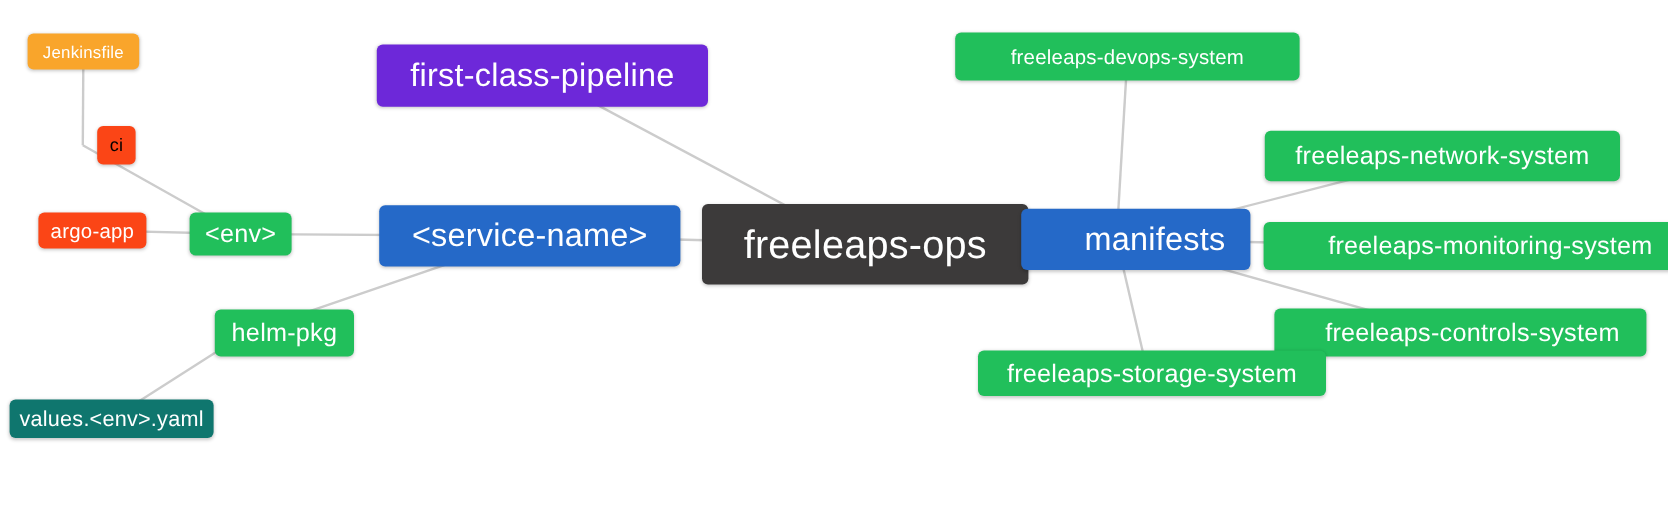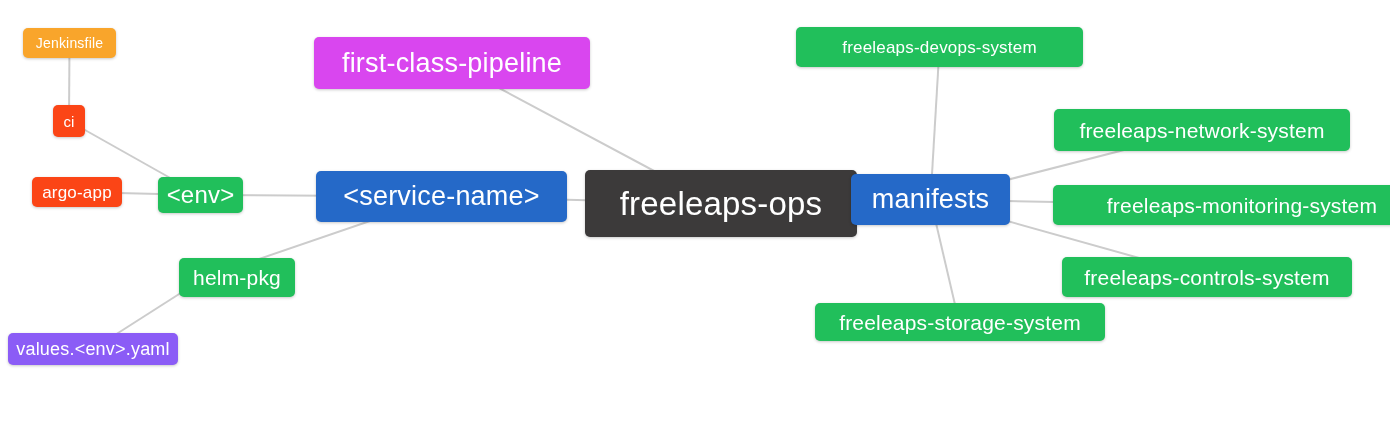--- a/index.html
+++ b/index.html
@@ -30,32 +30,32 @@
     box-shadow: 0 1px 3px rgba(0,0,0,0.22);
     white-space: nowrap;
     cursor: default;
     line-height: 1;
     letter-spacing: 0.2px;
   }
   
   .n-jenkinsfile { left:23px;  top:28px;  width:93px;  height:30px; font-size:14px; }
   .n-ci          { left:53px;  top:105px; width:32px;  height:32px; font-size:15px; }
   .n-argo        { left:32px;  top:177px; width:90px;  height:30px; font-size:17px; }
-  .n-env         { left:158px; top:177px; width:85px;  height:36px; font-size:24px; }
+  .n-env         { left:158px; top:177px; width:85px;  height:36px; font-size:21px; }
   .n-helm        { left:147px; top:258px; width:116px; height:39px; font-size:21px; }
   .n-values      { left:8px;   top:333px; width:170px; height:32px; font-size:18px; }
   .n-fcp         { left:314px; top:37px;  width:276px; height:52px; font-size:27px; }
   .n-svc         { left:316px; top:171px; width:251px; height:51px; font-size:27px; }
   .n-ops         { left:585px; top:170px; width:272px; height:67px; font-size:33px; }
-  .n-manifests   { left:851px; top:174px; width:159px; height:51px; font-size:27px; }
+  .n-manifests   { left:851px; top:174px; width:159px; height:51px; font-size:27px;padding-left:32px; }
   .n-devops      { left:796px; top:27px;  width:287px; height:40px; font-size:17px; }
   .n-network     { left:1054px;top:109px; width:296px; height:42px; font-size:21px; }
   .n-monitoring  { left:1053px;top:185px; width:378px; height:40px; font-size:21px; }
   .n-controls    { left:1062px;top:257px; width:290px; height:40px; font-size:21px; }
-  .n-storage     { left:815px; top:303px; width:290px; height:38px; font-size:21px; }
+  .n-storage     { left:815px; top:292px; width:290px; height:38px; font-size:21px; }
 </style>
 </head>
 <body>
 
 <div class="canvas">
 
   <svg id="edge-layer" class="edge-layer" width="1390" height="421" viewBox="0 0 1390 421">
       <line x1="69.5" y1="43" x2="69" y2="121" stroke="#CCCCCC" stroke-width="2"></line>
       <line x1="69" y1="121" x2="200.5" y2="195" stroke="#CCCCCC" stroke-width="2"></line>
       <line x1="76.5" y1="192" x2="200.5" y2="195" stroke="#CCCCCC" stroke-width="2"></line>
@@ -66,28 +66,28 @@
       <line x1="452" y1="63" x2="715" y2="203.5" stroke="#CCCCCC" stroke-width="2"></line>
       <line x1="715" y1="203.5" x2="930.5" y2="199.5" stroke="#CCCCCC" stroke-width="2"></line>
       <line x1="930.5" y1="199.5" x2="939.5" y2="47" stroke="#CCCCCC" stroke-width="2"></line>
       <line x1="930.5" y1="199.5" x2="1202" y2="130" stroke="#CCCCCC" stroke-width="2"></line>
       <line x1="930.5" y1="199.5" x2="1212" y2="205" stroke="#CCCCCC" stroke-width="2"></line>
       <line x1="930.5" y1="199.5" x2="1207" y2="277" stroke="#CCCCCC" stroke-width="2"></line>
       <line x1="930.5" y1="199.5" x2="960" y2="326" stroke="#CCCCCC" stroke-width="2"></line>
     </svg>
 
   <div class="node n-jenkinsfile" style="background: rgb(249, 165, 43); color: rgb(255, 255, 255);">Jenkinsfile</div>
-  <div class="node n-ci" style="background: rgb(251, 69, 22); color: #ffffff;">ci</div>
+  <div class="node n-ci" style="background: rgb(251, 69, 22); color: #000000; margin-left: 28px;">ci</div>
   <div class="node n-argo" style="background: rgb(251, 69, 22); color: rgb(255, 255, 255);">argo-app</div>
   <div class="node n-env" style="background: rgb(33, 191, 91); color: rgb(255, 255, 255);">&lt;env&gt;</div>
   <div class="node n-helm" style="background: rgb(33, 191, 91); color: rgb(255, 255, 255); margin-left: 32px;">helm-pkg</div>
-  <div class="node n-values" style="background: #8b5cf6; color: rgb(255, 255, 255);">values.&lt;env&gt;.yaml</div>
-  <div class="node n-fcp" style="background: #d946ef; color: rgb(255, 255, 255);">first-class-pipeline</div>
+  <div class="node n-values" style="background: #0f766e; color: rgb(255, 255, 255);">values.&lt;env&gt;.yaml</div>
+  <div class="node n-fcp" style="background: #6d28d9; color: rgb(255, 255, 255);">first-class-pipeline</div>
   <div class="node n-svc" style="background: rgb(37, 105, 200); color: rgb(255, 255, 255);">&lt;service-name&gt;</div>
   <div class="node n-ops" style="background: rgb(60, 58, 58); color: rgb(255, 255, 255);">freeleaps-ops</div>
   <div class="node n-manifests" style="background: rgb(37, 105, 200); color: rgb(255, 255, 255);">manifests</div>
   <div class="node n-devops" style="background: rgb(33, 191, 91); color: rgb(255, 255, 255);">freeleaps-devops-system</div>
   <div class="node n-network" style="background: rgb(33, 191, 91); color: rgb(255, 255, 255);">freeleaps-network-system</div>
   <div class="node n-monitoring" style="background: rgb(33, 191, 91); color: rgb(255, 255, 255);">freeleaps-monitoring-system</div>
-  <div class="node n-controls" style="background: rgb(33, 191, 91); color: rgb(255, 255, 255);">freeleaps-controls-system</div>
+  <div class="node n-controls" style="background: rgb(33, 191, 91); color: rgb(255, 255, 255); padding-left: 20px;">freeleaps-controls-system</div>
   <div class="node n-storage" style="background: rgb(33, 191, 91); color: rgb(255, 255, 255);">freeleaps-storage-system</div>
 
 </div>
 
 </body></html>

